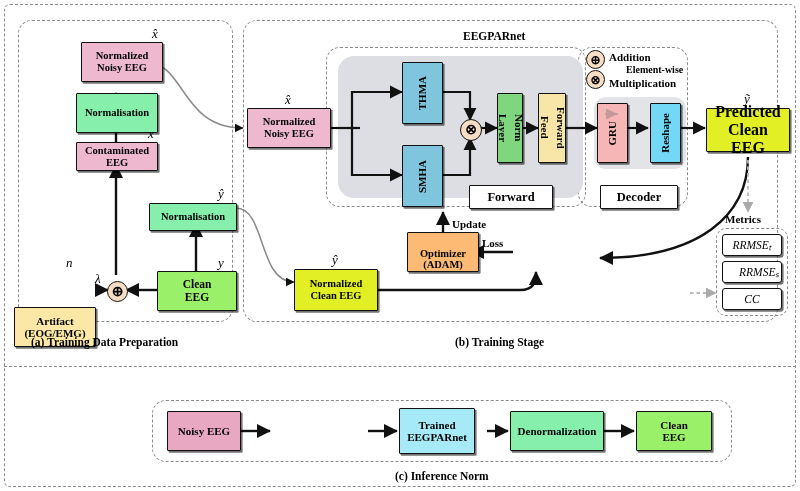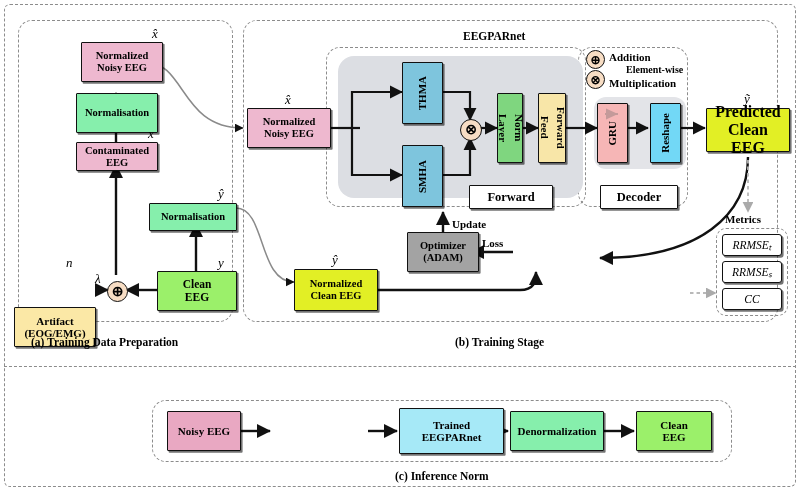--- a/index.html
+++ b/index.html
@@ -21,21 +21,21 @@
         text-align:center;font-weight:bold;line-height:1.12;
         box-shadow:1.6px 1.8px 0 rgba(0,0,0,.55);}
   .node span{display:block;padding:0 2px;}
 
   .pink{background:#eeb8cf;}
   .pink2{background:#e9a8c2;}
   .tan{background:#86efac;}
   .green{background:#9bf06a;}
   .yellowlt{background:#fbe8a6;}
   .yellowgrn{background:#e2ef25;}
-  .blue{background:#a3a3a3;}
+  .blue{background:#fdba74;align-items:flex-end;}
   .cyan{background:#a6e9f7;}
   .lblue{background:#7ec5dd;}
   .lgreen{background:#7fd67f;}
   .ffyellow{background:#f8e6a8;}
   .salmon{background:#f6b6b6;}
   .skyblue{background:#72d8f6;}
   .white{background:#fff;}
 
   
   .vert span{writing-mode:vertical-rl;text-orientation:mixed;transform:rotate(180deg);}
@@ -264,21 +264,21 @@
         <span>Predicted</span>
         <span>Clean EEG</span>
       </span>
   </div>
   <div class="lab mathit" style="left:744px;top:91px;font-size:13px;">ỹ</div>
 
   <div class="lab" style="left:725px;top:213px;font-size:11px;">Metrics</div>
   <div class="node white" style="left:722px;top:234px;width:60px;height:22px;font-size:11.5px;border-radius:3px;">
     <span class="mathit">RRMSEₜ</span>
   </div>
-  <div class="node white" style="left:722px;top:261px;width:60px;height:22px;font-size:11.5px;border-radius:3px;">
+  <div class="node white" style="left:722px;top:261px;width:60px;height:22px;font-size:11.5px;border-radius:3px;justify-content:flex-end;">
     <span class="mathit">RRMSEₛ</span>
   </div>
   <div class="node white" style="left:722px;top:288px;width:60px;height:22px;font-size:11.5px;border-radius:3px;">
     <span class="mathit">CC</span>
   </div>
 
   <div class="node blue" style="left:407px;top:232px;width:72px;height:40px;font-size:10.5px;">
     <span>
         <span>Optimizer</span>
         <span>(ADAM)</span>
@@ -291,21 +291,21 @@
     <span>
         <span>Normalized</span>
         <span>Clean EEG</span>
       </span>
   </div>
   <div class="lab mathit" style="left:332px;top:252px;font-size:13px;">ŷ</div>
 
   <div class="node pink2" style="left:167px;top:411px;width:74px;height:40px;font-size:11px;">
     <span>Noisy EEG</span>
   </div>
-  <div class="node cyan" style="left:399px;top:408px;width:105px;height:46px;font-size:11px;">
+  <div class="node cyan" style="left:399px;top:408px;width:76px;height:46px;font-size:11px;">
     <span>
         <span>Trained</span>
         <span>EEGPARnet</span>
       </span>
   </div>
   <div class="node tan" style="left:510px;top:411px;width:94px;height:40px;font-size:11px;">
     <span>Denormalization</span>
   </div>
   <div class="node green" style="left:636px;top:411px;width:76px;height:40px;font-size:11px;">
     <span>

